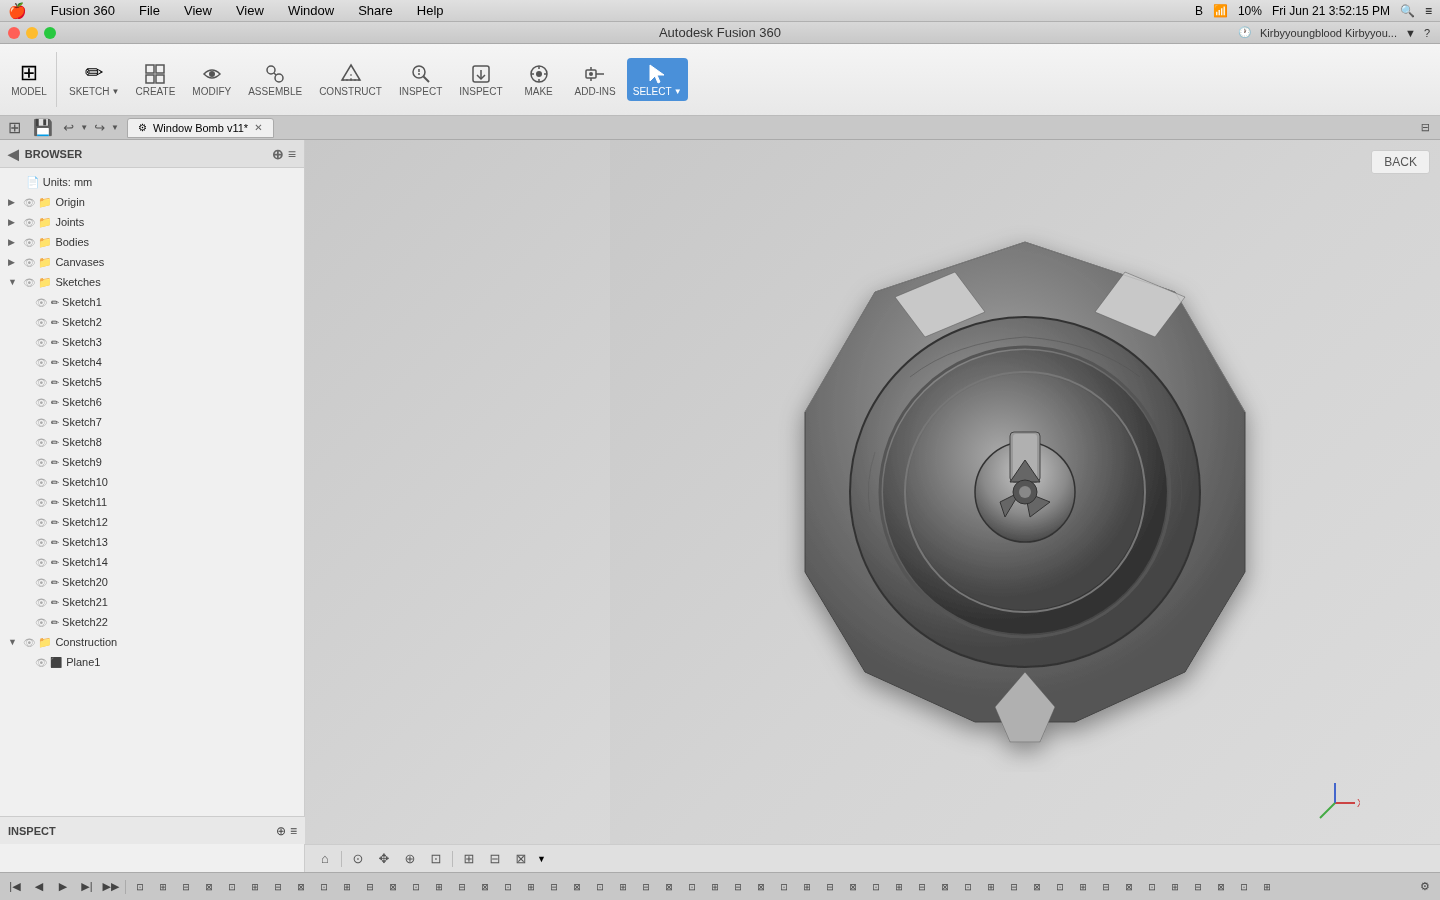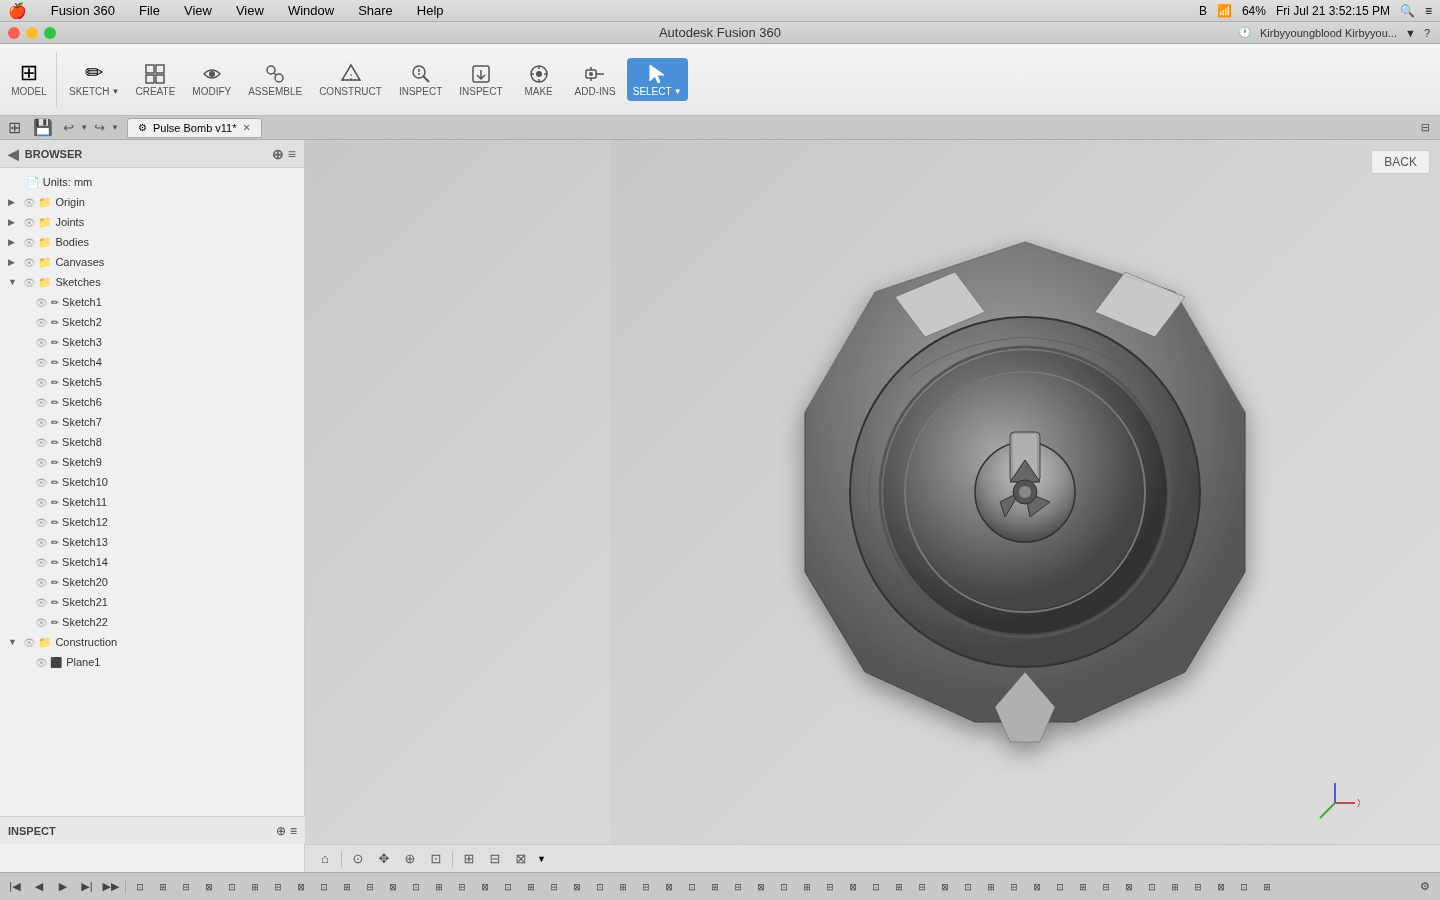--- a/index.html
+++ b/index.html
@@ -253,22 +253,22 @@
   <span class="menu-item">Fusion 360</span>
   <span class="menu-item">File</span>
   <span class="menu-item">View</span>
   <span class="menu-item">View</span>
   <span class="menu-item">Window</span>
   <span class="menu-item">Share</span>
   <span class="menu-item">Help</span>
   <div class="menubar-right">
     <span>B</span>
     <span>📶</span>
-    <span>64%</span>
-    <span>Fri Jul 21  3:52:15 PM</span>
+    <span>10%</span>
+    <span>Fri Jun 21  3:52:15 PM</span>
     <span>🔍</span>
     <span>≡</span>
   </div>
 </div>
 
 <div id="titlebar">
   <div class="window-controls">
     <button class="win-btn win-close"></button>
     <button class="win-btn win-minimize"></button>
     <button class="win-btn win-maximize"></button>
@@ -402,21 +402,21 @@
   <div style="display:flex; align-items:center; gap:4px; height:100%;">
     <span style="font-size:16px; cursor:pointer; color:#555; padding: 0 4px;">⊞</span>
     <span style="font-size:16px; cursor:pointer; color:#555; padding: 0 4px;">💾</span>
     <span style="font-size:13px; cursor:pointer; color:#555; padding: 0 2px;">↩</span>
     <span style="font-size:8px; cursor:pointer; color:#555;">▼</span>
     <span style="font-size:13px; cursor:pointer; color:#555; padding: 0 2px;">↪</span>
     <span style="font-size:8px; cursor:pointer; color:#555;">▼</span>
   </div>
   <div class="tab active" style="margin-left:8px;">
     <span class="tab-icon">⚙</span>
-    <span>Pulse Bomb v11*</span>
+    <span>Window Bomb v11*</span>
     <span class="tab-close">✕</span>
   </div>
   <div class="tabbar-right">
     <span style="font-size:11px; color:#555; cursor:pointer; padding: 0 6px;">⊟</span>
   </div>
 </div>
 
 <div id="main" style="height: 732px;">
 
   <div id="sidebar">

